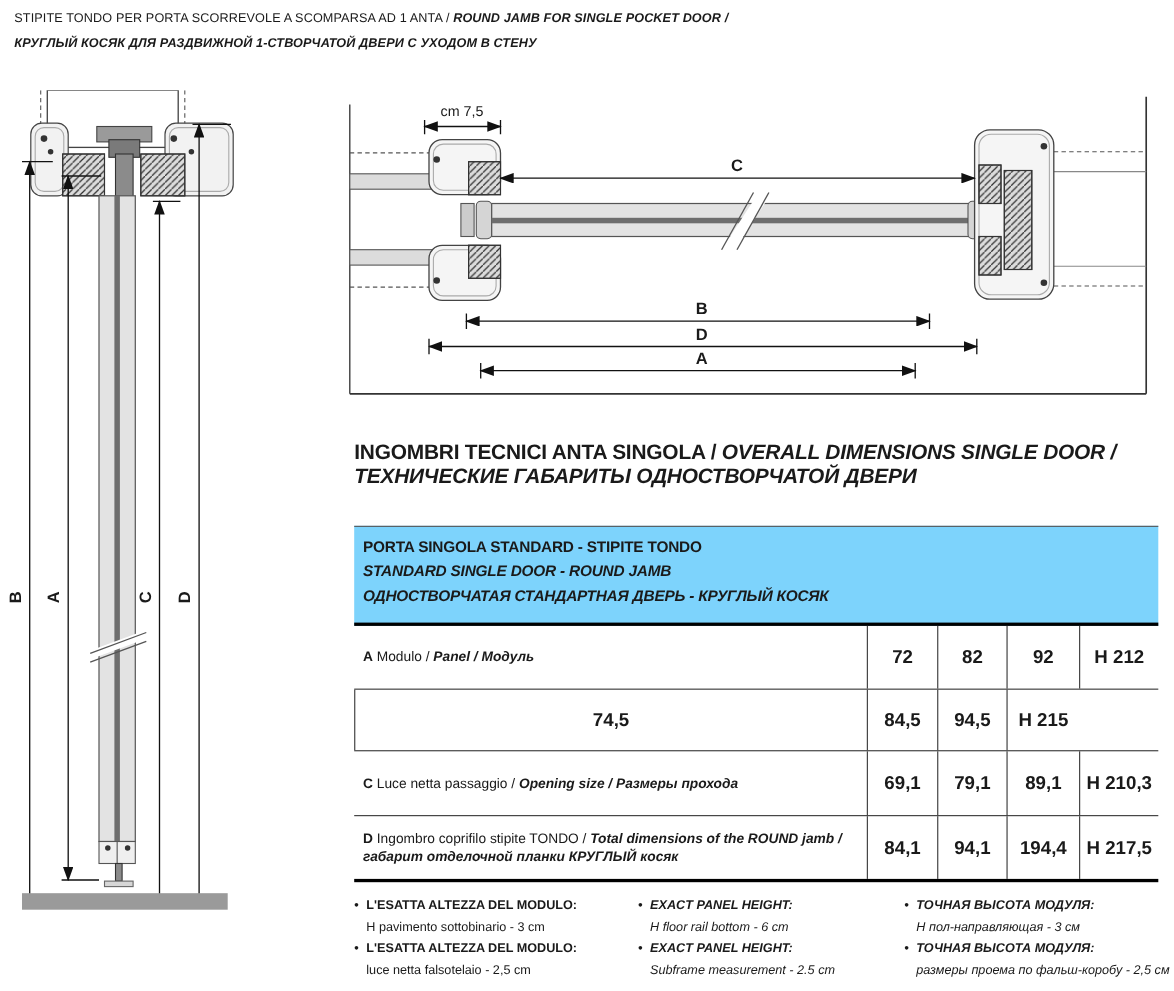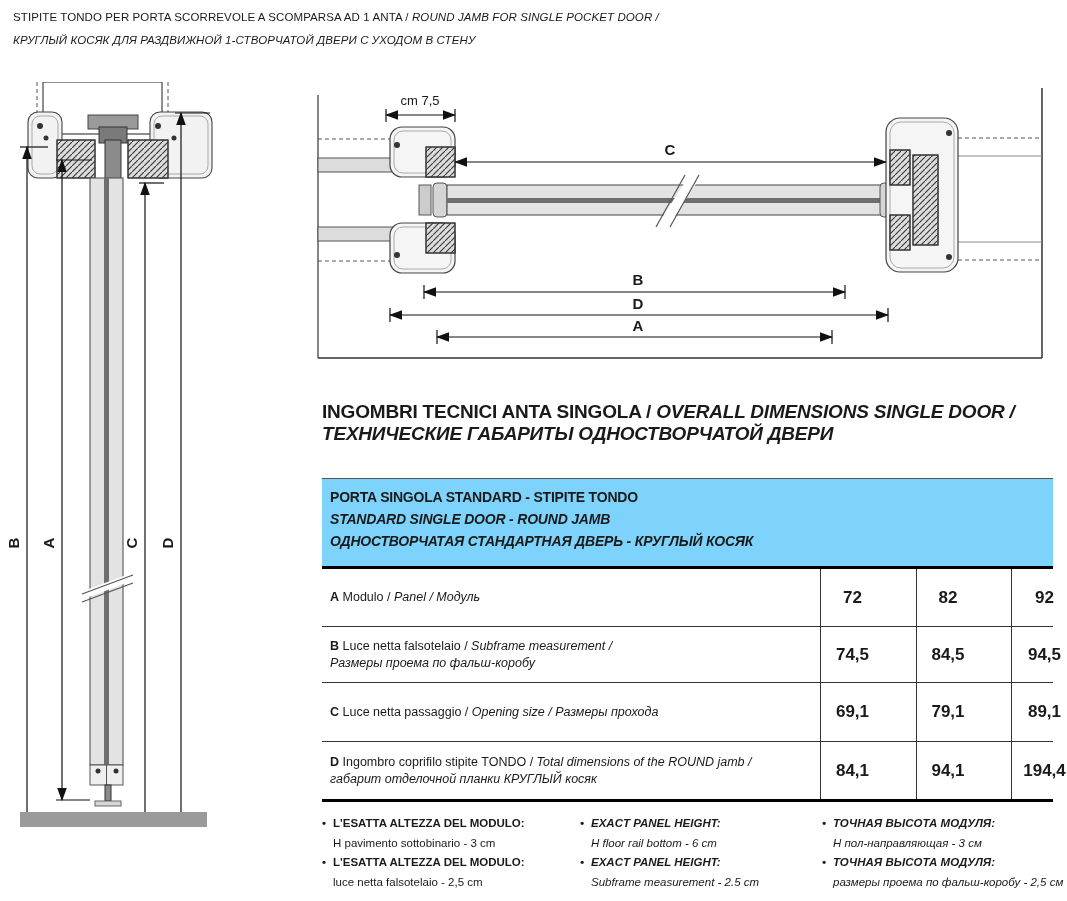--- a/index.html
+++ b/index.html
@@ -2,28 +2,28 @@
 <html><head>
 <meta charset="utf-8">
 <style>
   html,body{margin:0;padding:0;background:#fff;}
   #page{
     position:relative;width:1067px;height:901px;background:#fff;overflow:hidden;
     font-family:"Liberation Sans","DejaVu Sans",sans-serif;color:#1a1a1a;
   }
   
   .doc-header{position:absolute;left:13px;top:6px;width:1000px;font-size:11.5px;line-height:23px;letter-spacing:.1px;}
-  .it-style{font-style:italic;}
+  .it-style{font-style:italic;font-weight:bold;}
   
   .section-title{position:absolute;left:322px;top:401px;width:720px;font-size:19px;font-weight:bold;line-height:22px;letter-spacing:-.2px;}
   
   .spec-table{position:absolute;left:322px;top:478px;width:731px;}
   .band{background:#7dd3fc;border-top:1px solid #555;border-bottom:3px solid #000;height:74px;padding:7px 0 6px 8px;font-size:14px;font-weight:bold;line-height:22px;letter-spacing:-.2px;}
   .tgrid{border-bottom:3px solid #000;}
-  .trow{display:grid;grid-template-columns:466px 64px 63px 66px 72px;gap:32px;}
+  .trow{display:grid;grid-template-columns:466px 64px 63px 66px 72px;}
   .trow + .trow{border-top:1px solid #333;}
   .trow .lab{display:flex;flex-direction:column;justify-content:center;padding-left:8px;font-size:12.5px;line-height:17px;}
   .trow .val{border-left:1px solid #333;display:flex;align-items:center;justify-content:center;font-size:17px;font-weight:bold;}
   .r57{height:57px}.r55{height:55px}.r58{height:58px}
   .rk{font-weight:bold;}
   
   .notes{position:absolute;top:814px;font-size:11.5px;line-height:19.5px;}
   .notes .t{font-weight:bold;}
   .notes .sub{padding-left:11px;}
   .n-it{left:322px;width:245px;}
@@ -231,24 +231,20 @@
           <div><span class="rk">A</span> <span>Modulo / </span><span class="it-style">Panel / Модуль</span></div>
           <div class="it-style"></div>
         </div>
         <div class="val">72</div>
         <div class="val">82</div>
         <div class="val">92</div>
         <div class="val">H 212</div>
       </div>
 
       <div class="trow r55">
-        <div class="lab">
-          <div><span class="rk">B</span> <span>Luce netta falsotelaio / </span><span class="it-style">Subframe measurement /</span></div>
-          <div class="it-style">Размеры проема по фальш-коробу</div>
-        </div>
         <div class="val">74,5</div>
         <div class="val">84,5</div>
         <div class="val">94,5</div>
         <div class="val">H 215</div>
       </div>
 
       <div class="trow r58">
         <div class="lab">
           <div><span class="rk">C</span> <span>Luce netta passaggio / </span><span class="it-style">Opening size / Размеры прохода</span></div>
           <div class="it-style"></div>

